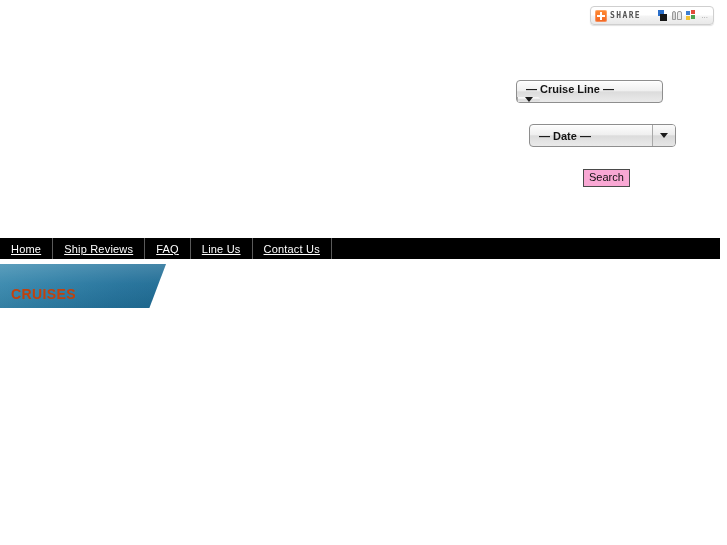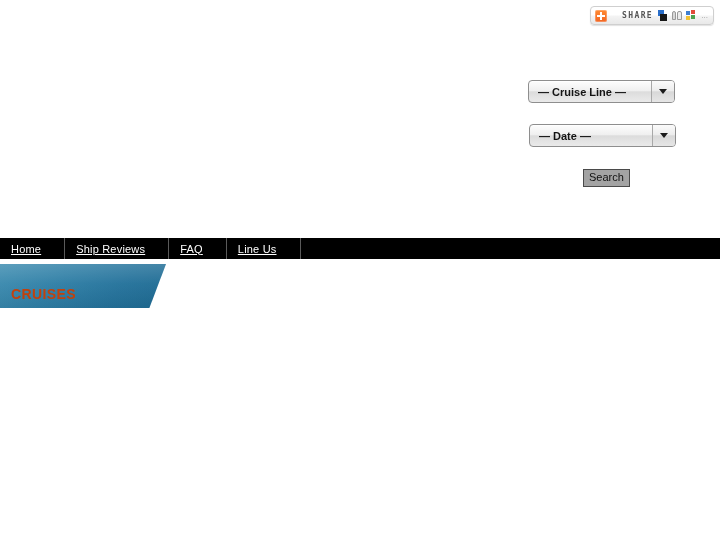--- a/index.html
+++ b/index.html
@@ -49,21 +49,21 @@
   }
   .share-plus::before { left: 5px; top: 2px; width: 2px; height: 8px; }
   .share-plus::after  { left: 2px; top: 5px; width: 8px; height: 2px; }
 
   .share-label {
     font-family: "DejaVu Sans Mono", monospace;
     font-size: 8px;
     letter-spacing: 1.4px;
     color: #555555;
     font-weight: bold;
-    margin-left: 15px;
+    margin-left: 3px;
     flex: 0 0 auto;
     white-space: nowrap;
   }
   .share-icons {
     margin-left: auto;
     display: flex;
     align-items: center;
     gap: 3px;
     padding-right: 1px;
   }
@@ -113,21 +113,21 @@
     box-sizing: border-box;
     width: 147px;
     height: 23px;
     border: 1px solid #8e8e8e;
     border-radius: 4px;
     background: linear-gradient(to bottom, #fdfdfd 0%, #f0f0f0 45%, #dcdcdc 52%, #eaeaea 100%);
     display: flex;
     align-items: stretch;
     box-shadow: inset 0 1px 0 rgba(255,255,255,0.9);
   }
-  #select-cruise-line { left: 528px; top: 80px; }
+  #select-cruise-line { left: 516px; top: 80px; flex-direction: column; }
   #select-date        { left: 529px; top: 124px; }
 
   .select-text {
     flex: 1 1 auto;
     display: flex;
     align-items: center;
     padding-left: 9px;
     font-size: 11px;
     font-weight: bold;
     color: #141414;
@@ -150,39 +150,38 @@
     border-right: 4px solid transparent;
     border-top: 5px solid #1b1b1b;
   }
 
   .search-button {
     position: absolute;
     left: 583px;
     top: 169px;
     padding: 1px 5px 2px 5px;
     border: 1px solid #4a4a4a;
-    background: #a3a3a3;
+    background: #f9a8d4;
     color: #111111;
     font-size: 11px;
     line-height: 13px;
     font-family: "Liberation Sans", sans-serif;
     cursor: pointer;
   }
 
   
   .navbar {
     position: absolute;
     left: 0;
     top: 238px;
     width: 720px;
     height: 21px;
     background: #000000;
     display: flex;
     align-items: center;
-    gap: 12px;
   }
   .nav-item {
     position: relative;
     height: 21px;
     display: flex;
     align-items: center;
     justify-content: center;
     padding: 0 11px;
     box-sizing: border-box;
   }
@@ -275,20 +274,23 @@
   </div>
   <div class="nav-item">
     <span class="nav-link">Ship Reviews</span>
   </div>
   <div class="nav-item">
     <span class="nav-link">FAQ</span>
   </div>
   <div class="nav-item">
     <span class="nav-link">Line Us</span>
   </div>
+  <div class="nav-item">
+    <span class="nav-link">Contact Us</span>
+  </div>
   <div class="nav-filler"></div>
 </nav>
 
 <div class="banner">
   <div class="banner-shape"></div>
   <div class="banner-sheen"></div>
   <div class="banner-title">CRUISES</div>
 </div>
 
 </body></html>

